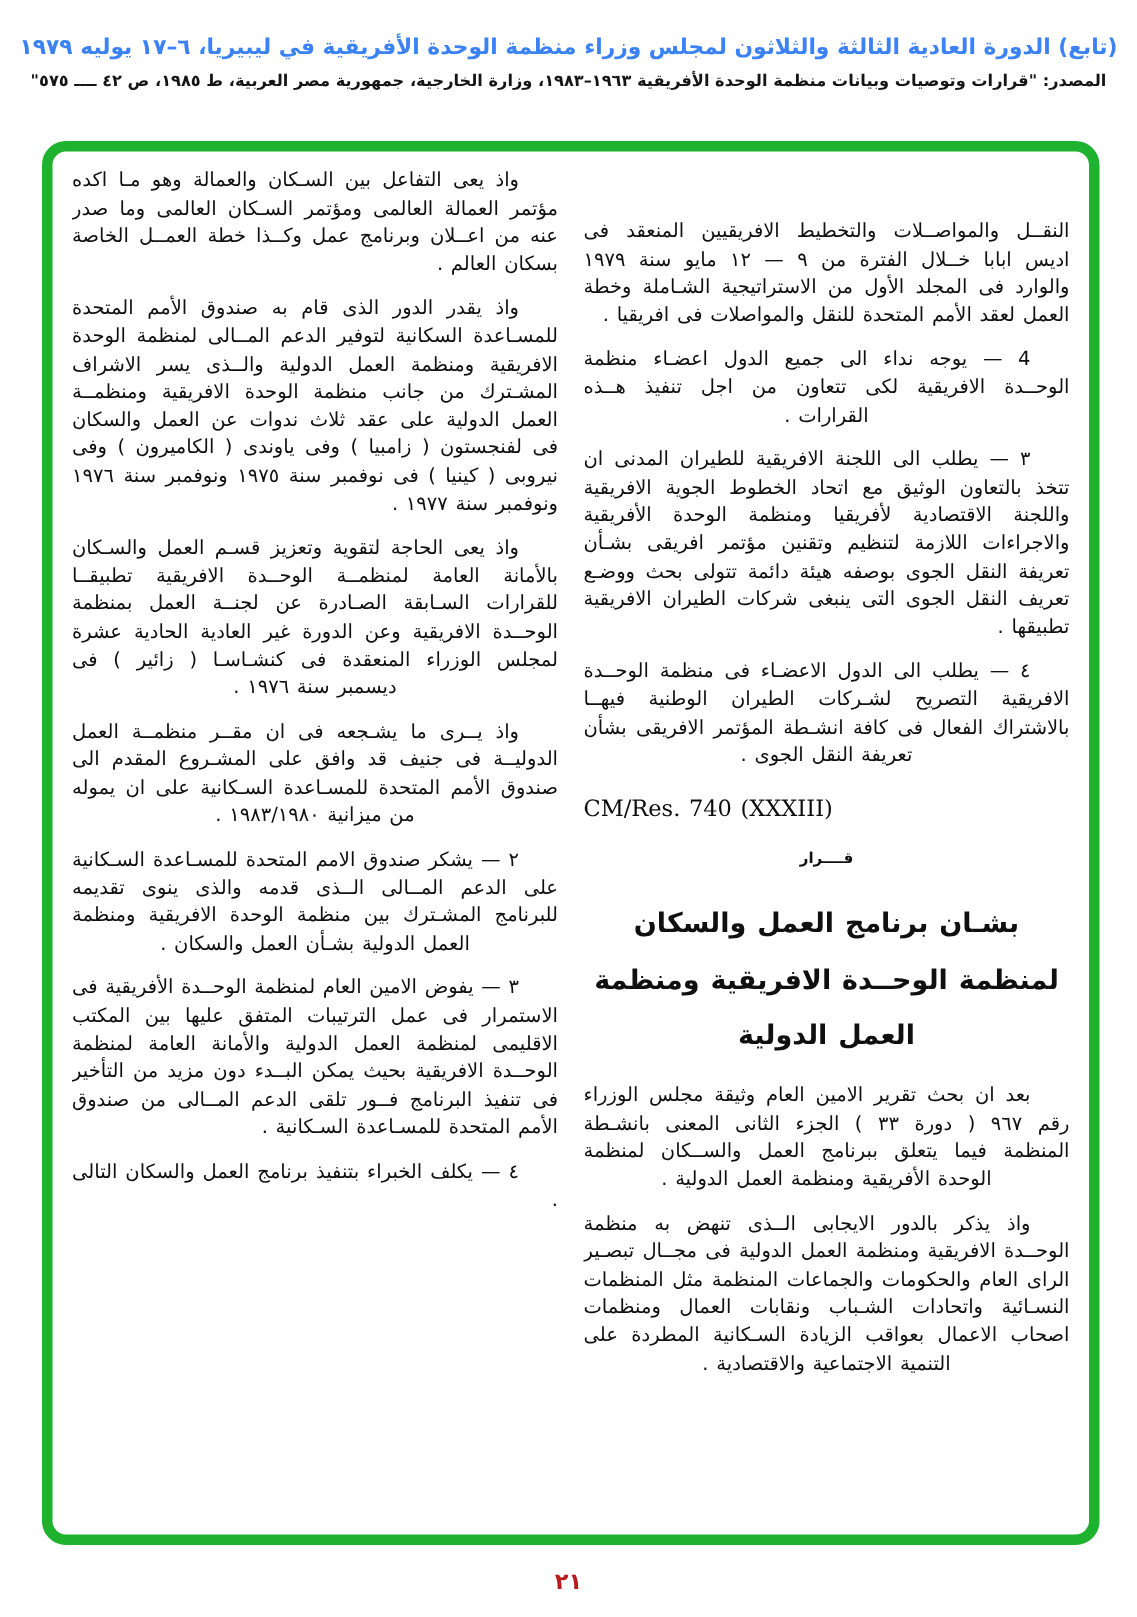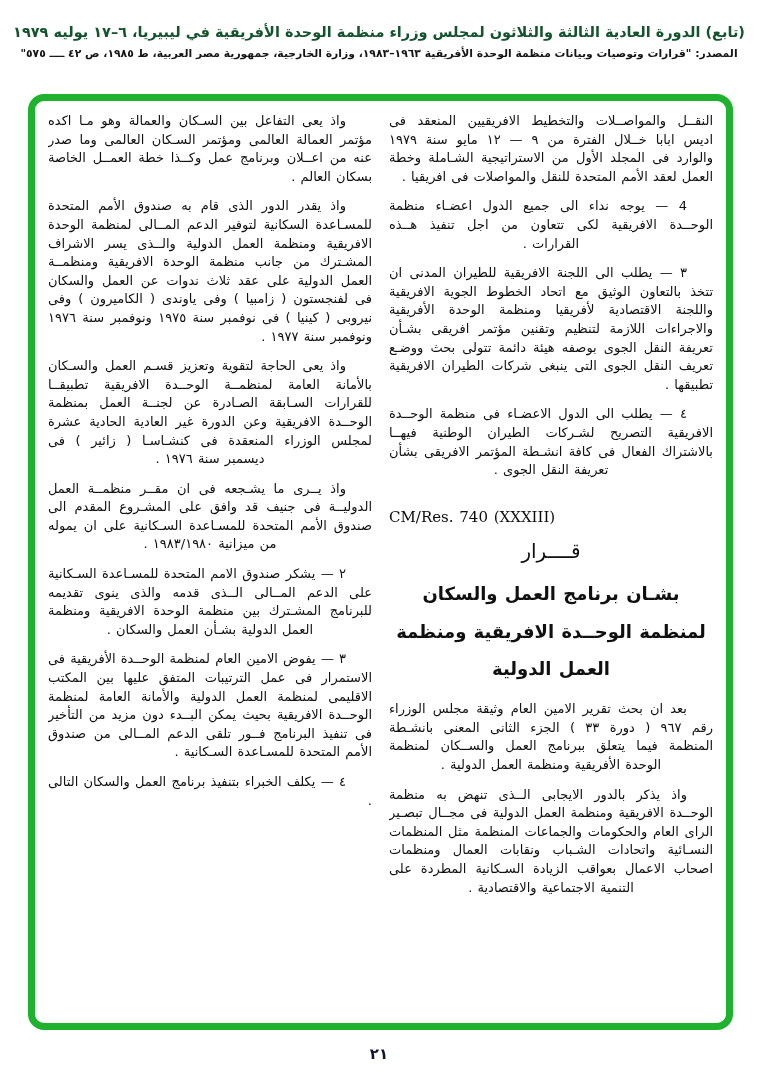--- a/index.html
+++ b/index.html
@@ -13,21 +13,21 @@
   }
   .page { position:absolute; inset:0; }
 
   
   .header {
     position:absolute; top:24px; left:10px; right:10px;
     direction:rtl; text-align:center;
   }
   .header-title {
     font-size:14.5px; font-weight:bold; letter-spacing:0;
-    color:#14532d;
+    color:#3b82f6;
   }
   .header-source {
     margin-top:7px;
     font-size:10.8px; font-weight:bold; color:#151515;
   }
 
   
   .content-frame {
     position:absolute; left:28px; top:94px;
     width:691px; height:922px;
@@ -52,44 +52,44 @@
     font-size:13px;
     line-height:18.6px;
     color:#101010;
     overflow:hidden;
   }
   .par {
     margin:0 0 11px 0;
     text-indent:26px;
     word-spacing:1px;
   }
-  .par.no-indent { text-indent:0; }
+  .par.no-indent { text-indent:0;margin-top:34px; }
   .par.tc { text-align-last:center; }
 
   .cmres {
     direction:ltr; text-align:left;
     font-family:"DejaVu Serif", serif;
     font-size:15px; color:#0d0d0d;
-    margin:28px 0 16px 0;
+    margin:16px 0 16px 0;
     text-indent:0;
   }
   .res-heading {
-    text-align:center; font-weight:normal;
-    font-size:20px; margin:6px 0 14px 0; text-indent:0;
+    text-align:center; font-weight:bold;
+    font-size:10px; margin:6px 0 14px 0; text-indent:0;
   }
   .res-title {
     text-align:center; text-align-last:center; font-weight:bold;
     font-size:18px; line-height:2.1;
     margin:0 0 12px 0; text-indent:0;
   }
 
   
   .page-number {
     position:absolute; bottom:15px; left:0; right:0;
-    text-align:center; font-weight:bold; font-size:15px; color:#0f172a;
+    text-align:center; font-weight:bold; font-size:15px; color:#b91c1c;
   }
 </style>
 </head>
 <body>
 
 <div class="page">
 
   <div class="header">
     <div class="header-title">(تابع) الدورة العادية الثالثة والثلاثون لمجلس وزراء منظمة الوحدة الأفريقية في ليبيريا، ٦–١٧ يوليه ١٩٧٩</div>
     <div class="header-source">المصدر: "قرارات وتوصيات وبيانات منظمة الوحدة الأفريقية ١٩٦٣–١٩٨٣، وزارة الخارجية، جمهورية مصر العربية، ط ١٩٨٥، ص ٤٢ ــــ ٥٧٥"</div>

